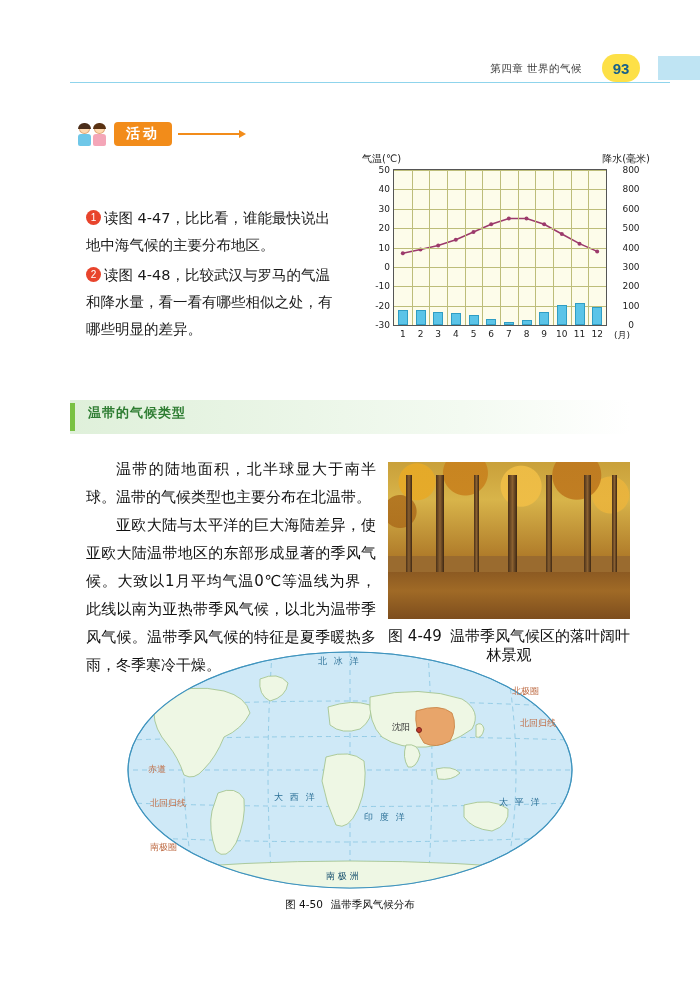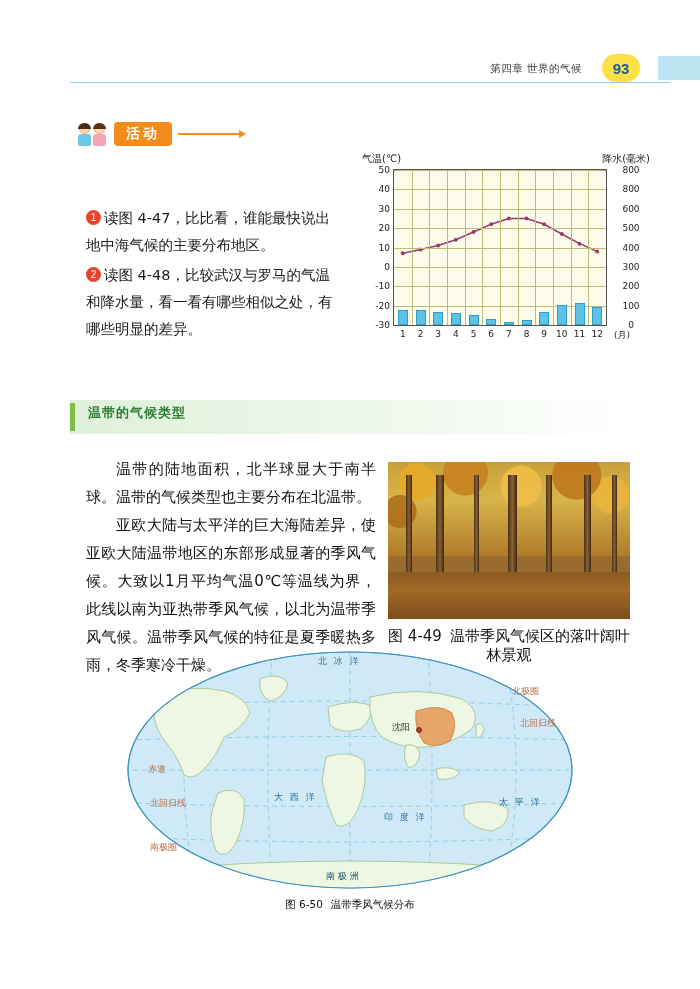--- a/index.html
+++ b/index.html
@@ -576,28 +576,28 @@
         </g>
 
         <path d="M296 66 Q320 58 332 68 Q338 82 330 96 Q316 104 304 98 Q294 84 296 66 Z" fill="#e8a56a" stroke="#c77f3f" stroke-width="0.8"></path>
       </g>
       <ellipse cx="230" cy="125" rx="222" ry="118" fill="none" stroke="#3f93bd" stroke-width="1.2"></ellipse>
     </svg>
 
     <div class="map-label map-label-ocean" style="left:198px; top:10px;">北 冰 洋</div>
     <div class="map-label map-label-ocean" style="left:379px; top:122px;margin-top:29px;">太 平 洋</div>
     <div class="map-label map-label-ocean" style="left:154px; top:146px;">大 西 洋</div>
-    <div class="map-label map-label-ocean" style="left:264px; top:166px;">印 度 洋</div>
+    <div class="map-label map-label-ocean" style="left:244px; top:166px;">印 度 洋</div>
     <div class="map-label" style="left:206px; top:225px;">南 极 洲</div>
     <div class="map-label" style="left:400px; top:72px; color:#c0704a;">北回归线</div>
     <div class="map-label" style="left:28px; top:118px; color:#c0704a;">赤道</div>
     <div class="map-label" style="left:30px; top:152px; color:#c0704a;">北回归线</div>
     <div class="map-label" style="left:30px; top:196px; color:#c0704a;">南极圈</div>
     <div class="map-label" style="left:392px; top:40px; color:#c0704a;">北极圈</div>
     <div class="map-city-dot" style="left:296px; top:82px;"></div>
     <div class="map-label" style="left:272px; top:76px; color:#333;">沈阳</div>
   </div>
 
   <div class="map-caption">
-    <span class="fignum">图 6-50</span><span>温带季风气候分布</span>
+    <span class="fignum">图 4-50</span><span>温带季风气候分布</span>
   </div>
 
 </div>
 
 </body></html>

